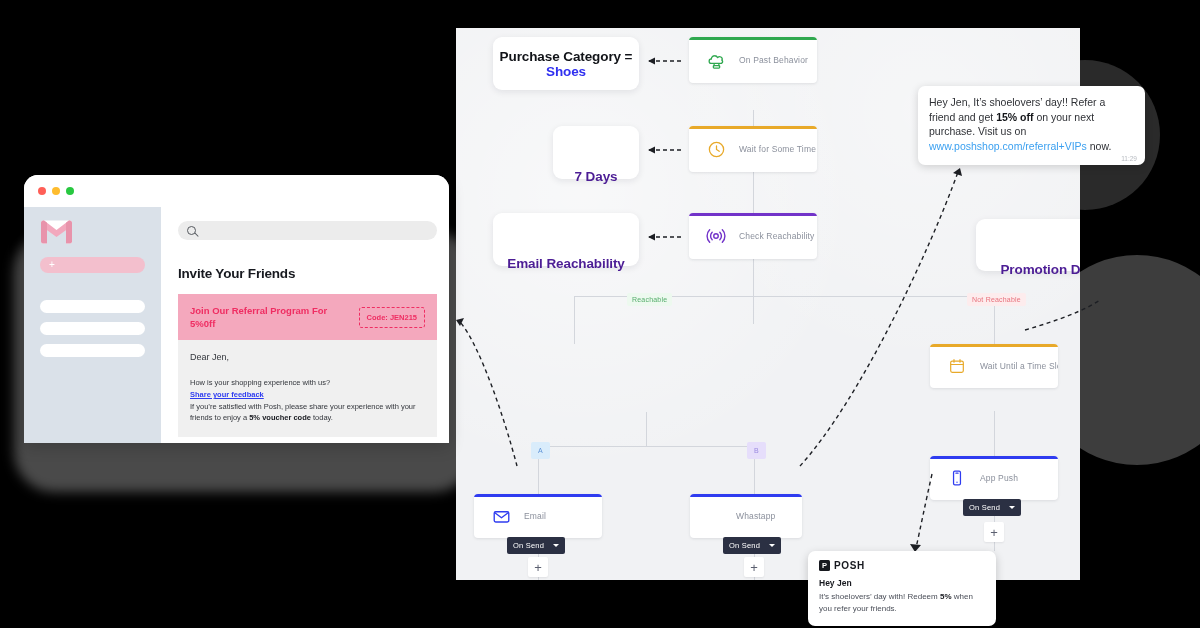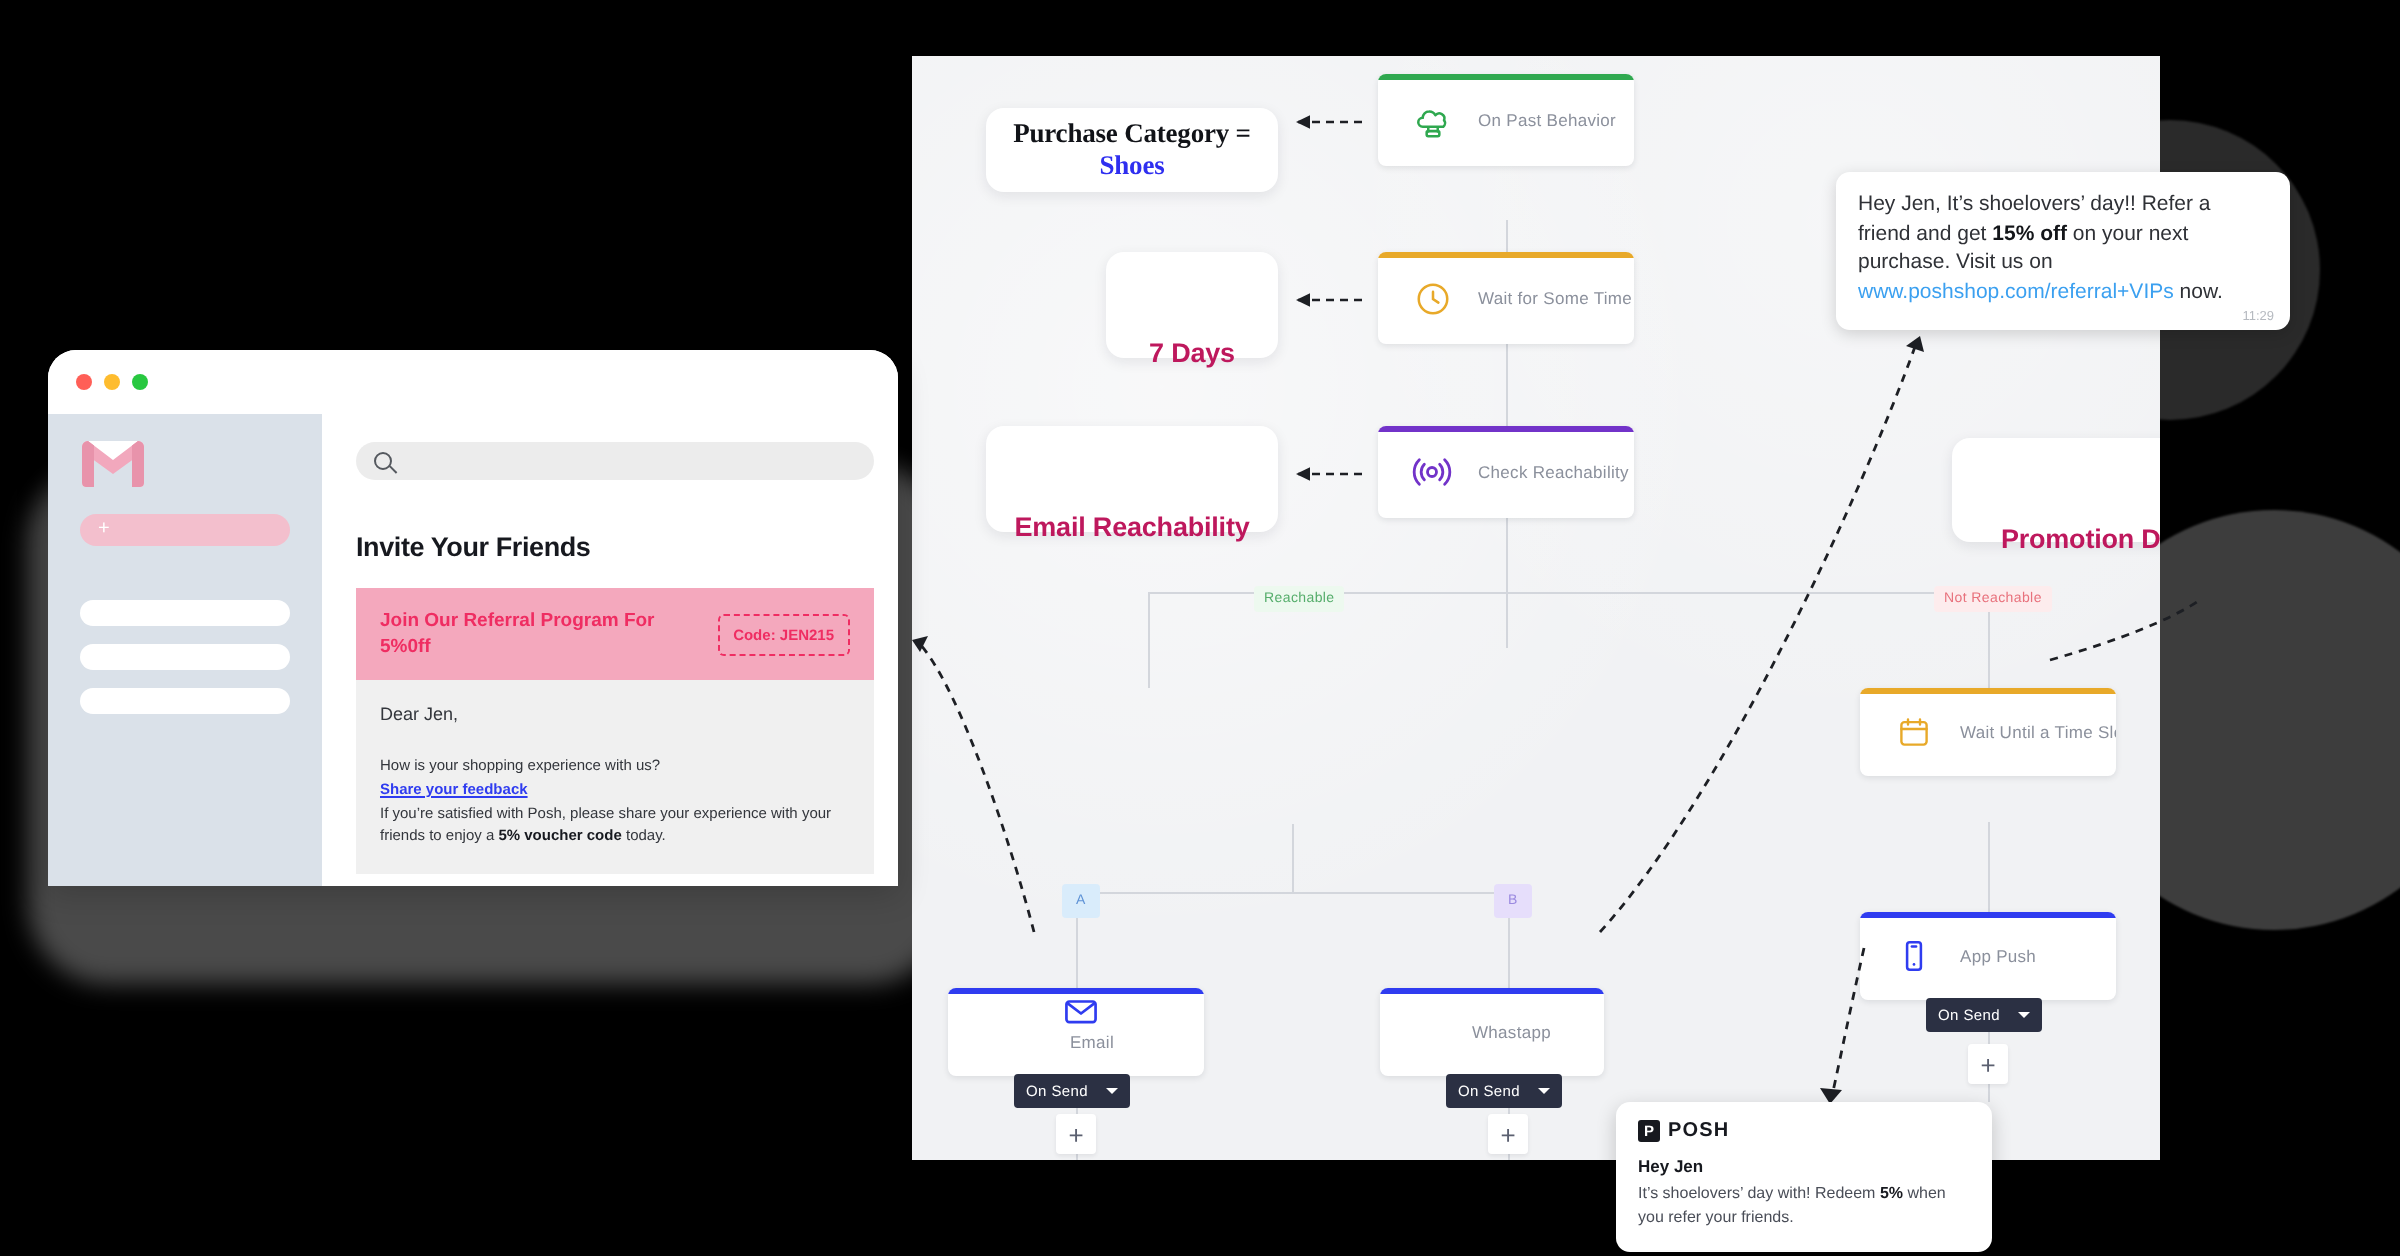--- a/index.html
+++ b/index.html
@@ -100,21 +100,21 @@
   .vcard .l1 {
     font-size: 13.5px; font-weight: bold;
     color: #111318; letter-spacing: -.1px;
   }
   .vcard .l2 {
     font-size: 13.5px; font-weight: bold;
     color: #2f2ff0; letter-spacing: -.1px;
   }
   .vcard .single {
     font-size: 13.5px; font-weight: bold;
-    color: #be185d; letter-spacing: -.1px; margin-top: 48px;
+    color: #4c1d95; letter-spacing: -.1px; margin-top: 48px;
   }
 
   
   .pill {
     position: absolute;
     font-size: 7px;
     padding: 3px 5px;
     border-radius: 2px;
     white-space: nowrap;
     letter-spacing: .2px;
@@ -325,21 +325,21 @@
   <div class="hline" style="left:82px; top:418px; width:216px;"></div>
   <div class="vline" style="left:82px; top:418px; height:50px;"></div>
   <div class="vline" style="left:298px; top:418px; height:50px;"></div>
 
   <div class="vline" style="left:82px; top:509px; height:48px;"></div>
   <div class="vline" style="left:298px; top:509px; height:48px;"></div>
 
   <div class="vline" style="left:538px; top:383px; height:52px;"></div>
   <div class="vline" style="left:538px; top:471px; height:52px;"></div>
 
-  <div class="vcard" style="left:37px; top:26px; width:146px; height:42px;font-family:Liberation Serif, serif;">
+  <div class="vcard" style="left:37px; top:9px; width:146px; height:53px;">
     <div class="l1">Purchase Category =</div>
     <div class="l2">Shoes</div>
   </div>
 
   <div class="vcard" style="left:97px; top:98px; width:86px; height:53px;">
     <div class="single">7 Days</div>
   </div>
 
   <div class="vcard" style="left:37px; top:185px; width:146px; height:53px;">
     <div class="single">Email Reachability</div>
@@ -386,21 +386,21 @@
   <div class="node" style="left:474px; top:316px; width:128px; height:44px; --accent:#e8a929;">
     <span class="nicon">
       <svg width="18" height="18" viewBox="0 0 24 24" fill="none" stroke="#e8a929" stroke-width="1.6" stroke-linecap="round">
         <rect x="3.6" y="5.4" width="16.8" height="15" rx="2"></rect>
         <path d="M3.6 10h16.8M8 3.6v3.4M16 3.6v3.4"></path>
       </svg>
     </span>
     <span class="nlabel">Wait Until a Time Slot</span>
   </div>
 
-  <div class="node" style="left:18px; top:466px; width:128px; height:44px;flex-direction:column; --accent:#2f3cf0;">
+  <div class="node" style="left:18px; top:466px; width:128px; height:44px; --accent:#2f3cf0;">
     <span class="nicon">
       <svg width="19" height="19" viewBox="0 0 24 24" fill="none" stroke="#2f3cf0" stroke-width="1.7" stroke-linecap="round" stroke-linejoin="round">
         <rect x="2.8" y="6" width="18.4" height="13" rx="1.8"></rect>
         <path d="M3.6 7.2 12 13.6l8.4-6.4"></path>
       </svg>
     </span>
     <span class="nlabel">Email</span>
   </div>
 
   <div class="node" style="left:234px; top:466px; width:112px; height:44px; --accent:#2f3cf0; padding-left:46px;">

